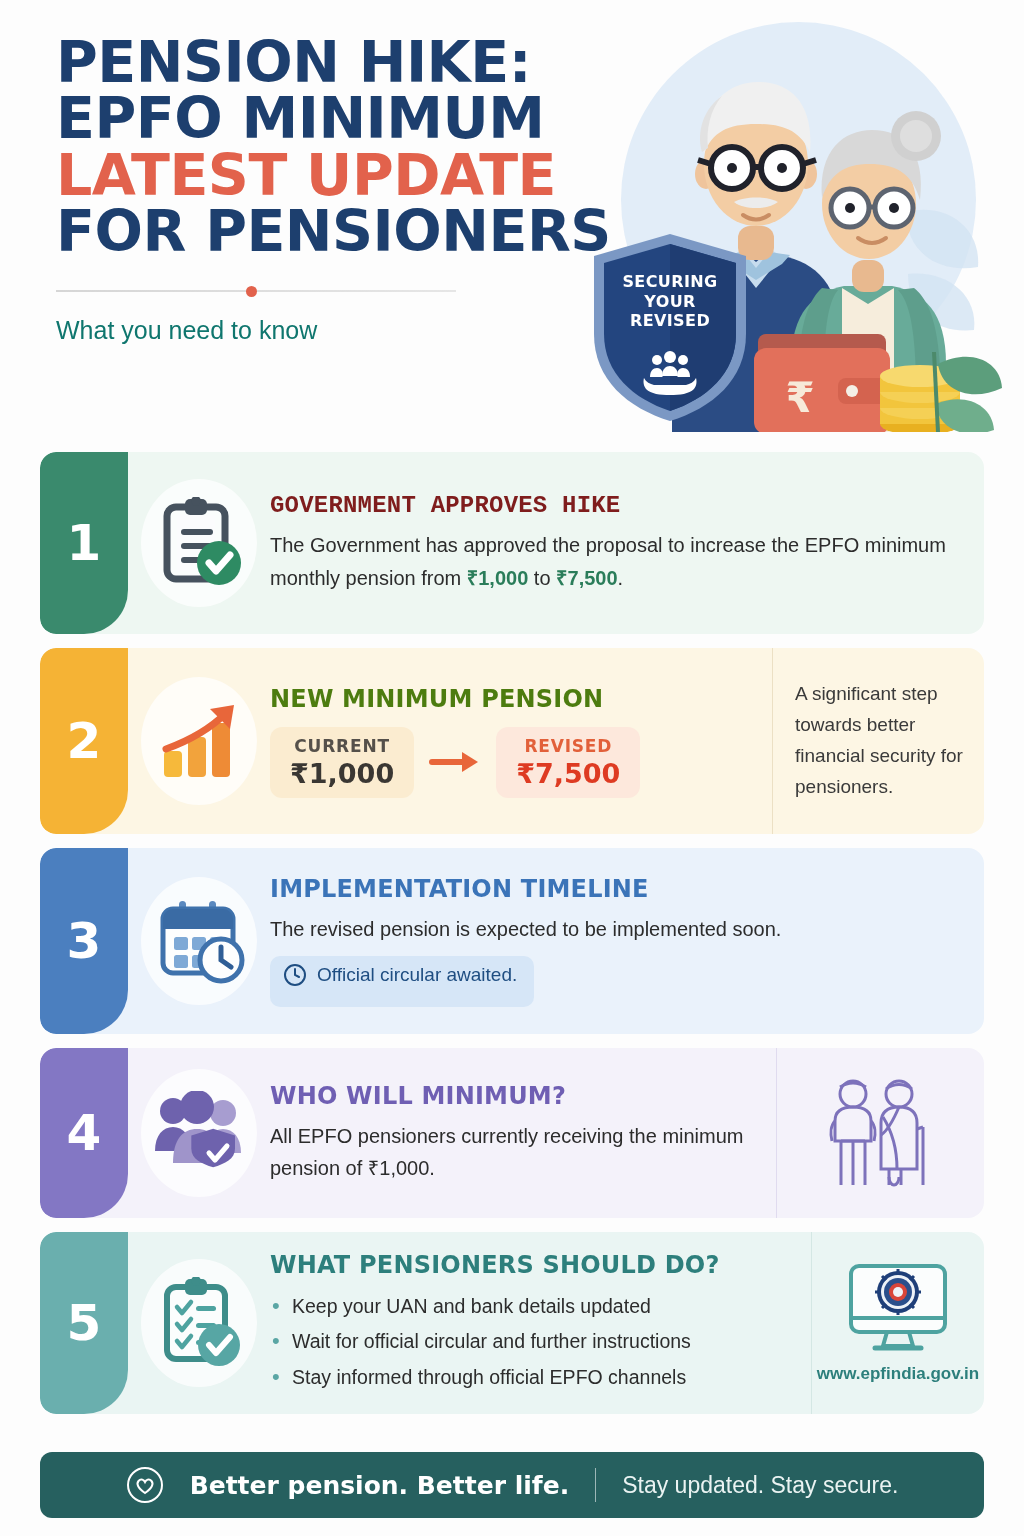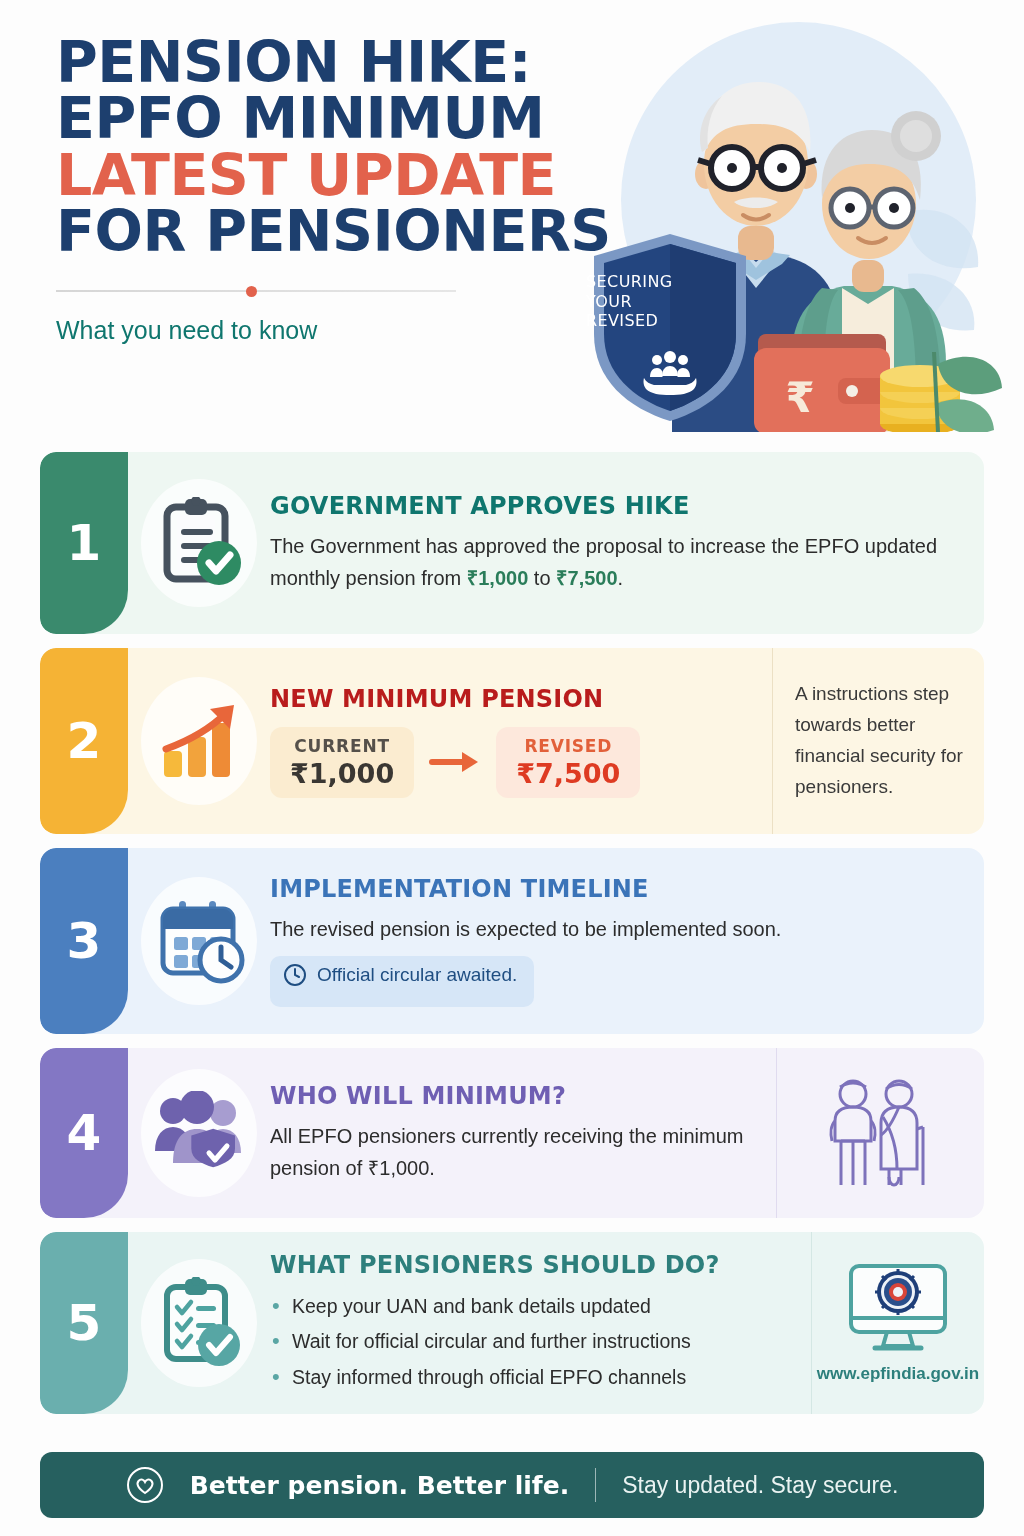--- a/index.html
+++ b/index.html
@@ -29,22 +29,22 @@
   .subtitle { margin-top: 20px; font-size: 25px; color: #0f766e; }
 
   
   .hero-art { position: absolute; right: 18px; top: 12px; width: 420px; height: 420px; }
   .art-circle { position: absolute; left: 35px; top: 10px; width: 355px; height: 355px;
                 border-radius: 50%; background: #e2edf8; }
 
   
   .shield-badge { position: absolute; left: 0px; top: 218px; width: 168px; height: 195px; }
   .shield-text {
-    position: absolute; left: 0; top: 42px; width: 168px; text-align: left;
-    color: #ffffff; font-weight: 400; font-size: 16px; line-height: 1.22;
+    position: absolute; left: 0; top: 42px; width: 168px; text-align: center;
+    color: #ffffff; font-weight: 700; font-size: 16px; line-height: 1.22;
     letter-spacing: .4px; font-family: "DejaVu Sans", sans-serif;
   }
   .shield-icon { position: absolute; left: 54px; top: 118px; width: 60px; height: 48px; }
 
   
   .cards { position: absolute; left: 40px; top: 452px; width: 944px; }
   .card { position: relative; display: flex; border-radius: 16px; margin-bottom: 14px;
           overflow: hidden; }
   .num-tab { width: 88px; flex: none; display: flex; align-items: center;
              justify-content: center; border-radius: 16px 0 44px 16px; }
@@ -58,27 +58,27 @@
   .body-col { flex: 1; padding: 18px 22px 18px 0; display: flex; flex-direction: column;
               justify-content: center; }
   .card-title { font-size: 24px; font-weight: 800; letter-spacing: .2px;
                 font-family: "DejaVu Sans", sans-serif; margin-bottom: 10px; }
   .card-text { font-size: 20px; line-height: 1.62; color: #2c2c2c; }
   .rupee-hl { font-weight: 800; }
 
   
   .c1 { background: #eef7f2; height: 182px; }
   .c1 .num-tab { background: #3a8a6d; }
-  .c1 .card-title { color: #0f766e; }
+  .c1 .card-title { color: #7f1d1d; font-family: Liberation Mono, monospace; }
   .c1 .hl { color: #2a7d5a; }
 
   
   .c2 { background: #fdf6e4; height: 186px; }
   .c2 .num-tab { background: #f5b335; }
-  .c2 .card-title { color: #b91c1c; }
+  .c2 .card-title { color: #4d7c0f; }
   .pill-row { display: flex; align-items: center; gap: 14px; margin-top: 4px; }
   .pill { background: #fbecd0; border-radius: 12px; padding: 9px 20px; text-align: center; }
   .pill-label { font-size: 17px; font-weight: 700; letter-spacing: .8px;
                 font-family: "DejaVu Sans", sans-serif; }
   .pill-value { font-size: 27px; font-weight: 800; margin-top: 2px;
                 font-family: "DejaVu Sans", sans-serif; }
   .pill.current .pill-label { color: #55504a; }
   .pill.current .pill-value { color: #3a3733; }
   .pill.revised { background: #fde8dc; }
   .pill.revised .pill-label { color: #e2603a; }
@@ -267,21 +267,21 @@
             <rect x="26" y="32" width="32" height="6" rx="3" fill="#46525e"></rect>
             <rect x="26" y="46" width="32" height="6" rx="3" fill="#46525e"></rect>
             <rect x="26" y="60" width="20" height="6" rx="3" fill="#46525e"></rect>
             <circle cx="64" cy="66" r="22" fill="#2e8b63"></circle>
             <path d="M54 66 l7 8 l14 -16" stroke="#fff" stroke-width="7" fill="none" stroke-linecap="round" stroke-linejoin="round"></path>
           </svg>
         </div>
       </div>
       <div class="body-col">
         <div class="card-title">GOVERNMENT APPROVES HIKE</div>
-        <div class="card-text"><span>The Government has approved the proposal to increase the EPFO updated monthly pension from </span><span class="rupee-hl hl">₹1,000</span><span> to </span><span class="rupee-hl hl">₹7,500</span><span>.</span></div>
+        <div class="card-text"><span>The Government has approved the proposal to increase the EPFO minimum monthly pension from </span><span class="rupee-hl hl">₹1,000</span><span> to </span><span class="rupee-hl hl">₹7,500</span><span>.</span></div>
       </div>
     </div>
 
     <div class="card c2">
       <div class="num-tab">
         <span>2</span>
       </div>
       <div class="icon-col">
         <div class="icon-halo">
           <svg width="90" height="80" viewBox="0 0 90 80">
@@ -303,21 +303,21 @@
           <svg class="arrow-ico" viewBox="0 0 54 26">
             <path d="M4 13 L40 13" stroke="#e8663a" stroke-width="6" stroke-linecap="round"></path>
             <path d="M34 3 L50 13 L34 23 Z" fill="#e8663a"></path>
           </svg>
           <div class="pill revised">
             <div class="pill-label">REVISED</div>
             <div class="pill-value">₹7,500</div>
           </div>
         </div>
       </div>
-      <div class="side-note">A instructions step towards better financial security for pensioners.</div>
+      <div class="side-note">A significant step towards better financial security for pensioners.</div>
     </div>
 
     <div class="card c3">
       <div class="num-tab">
         <span>3</span>
       </div>
       <div class="icon-col">
         <div class="icon-halo">
           <svg width="92" height="88" viewBox="0 0 92 88">
             <rect x="26" y="4" width="7" height="18" rx="3.5" fill="#5b89bf"></rect>

